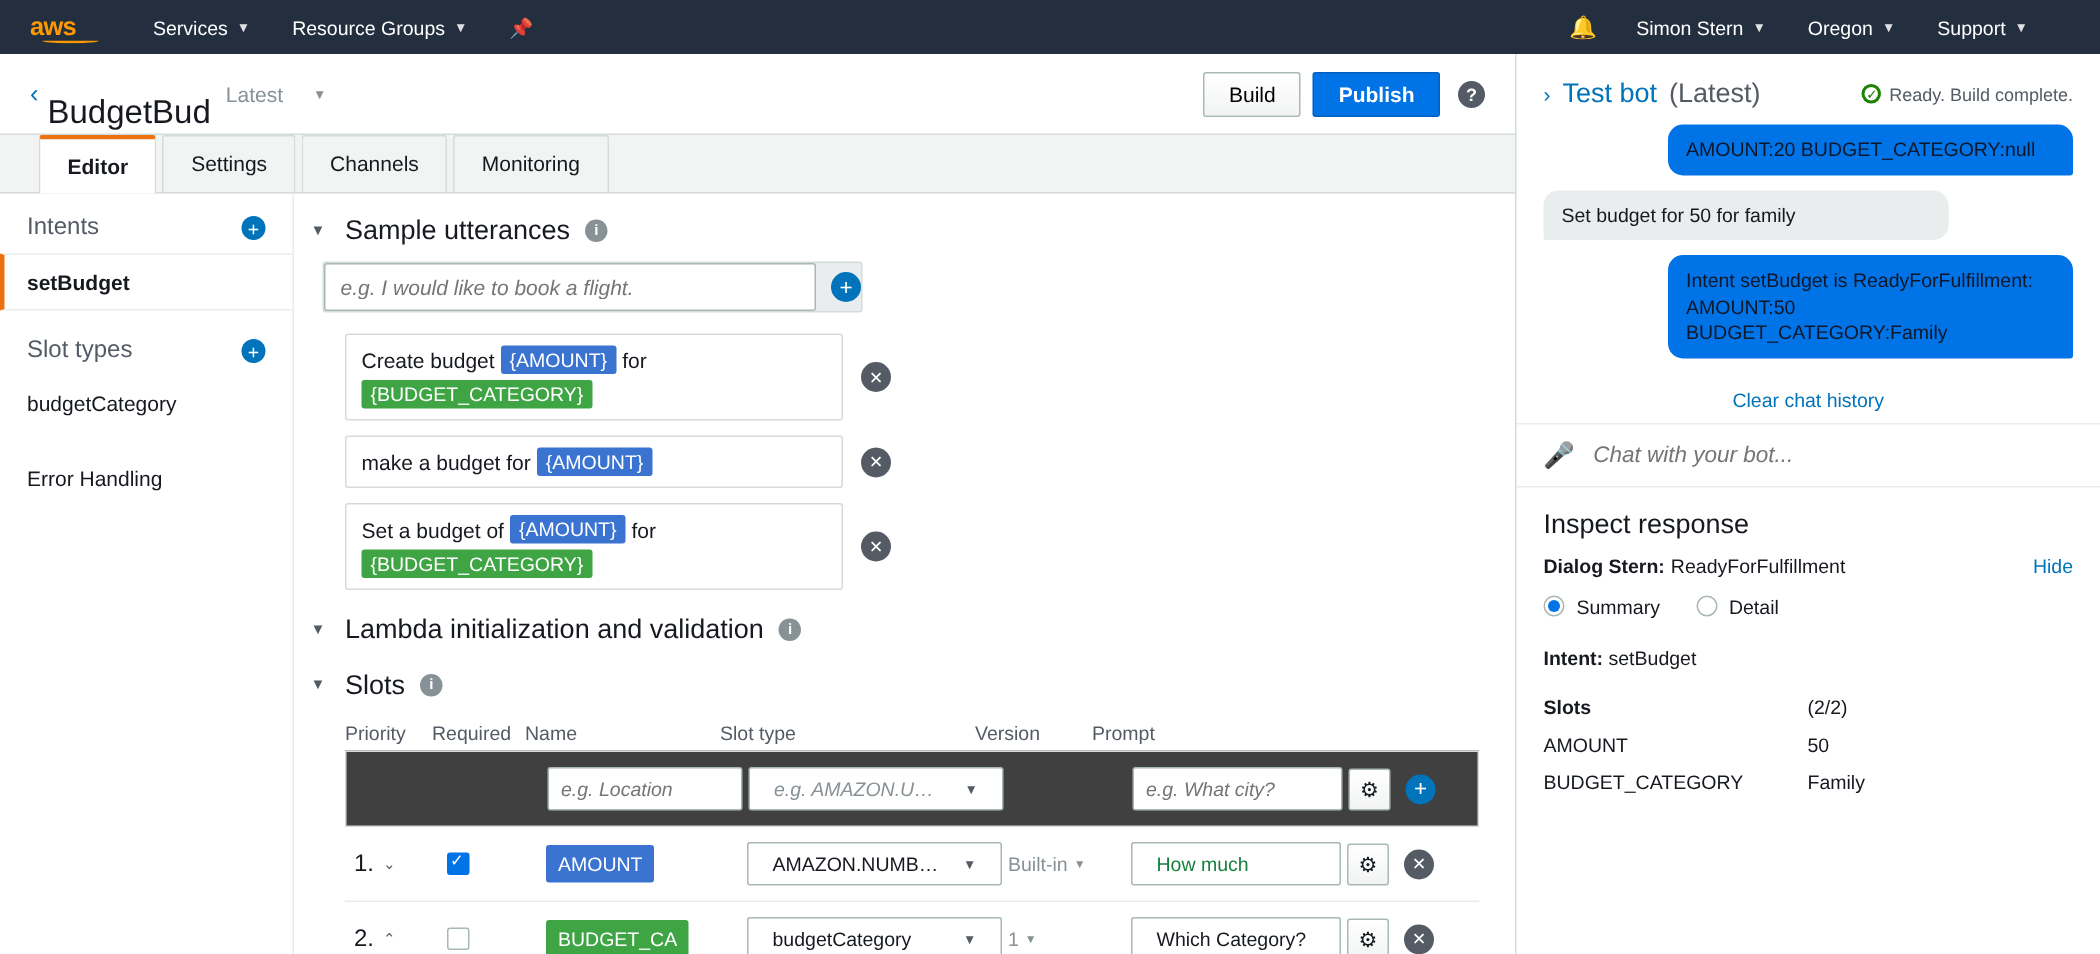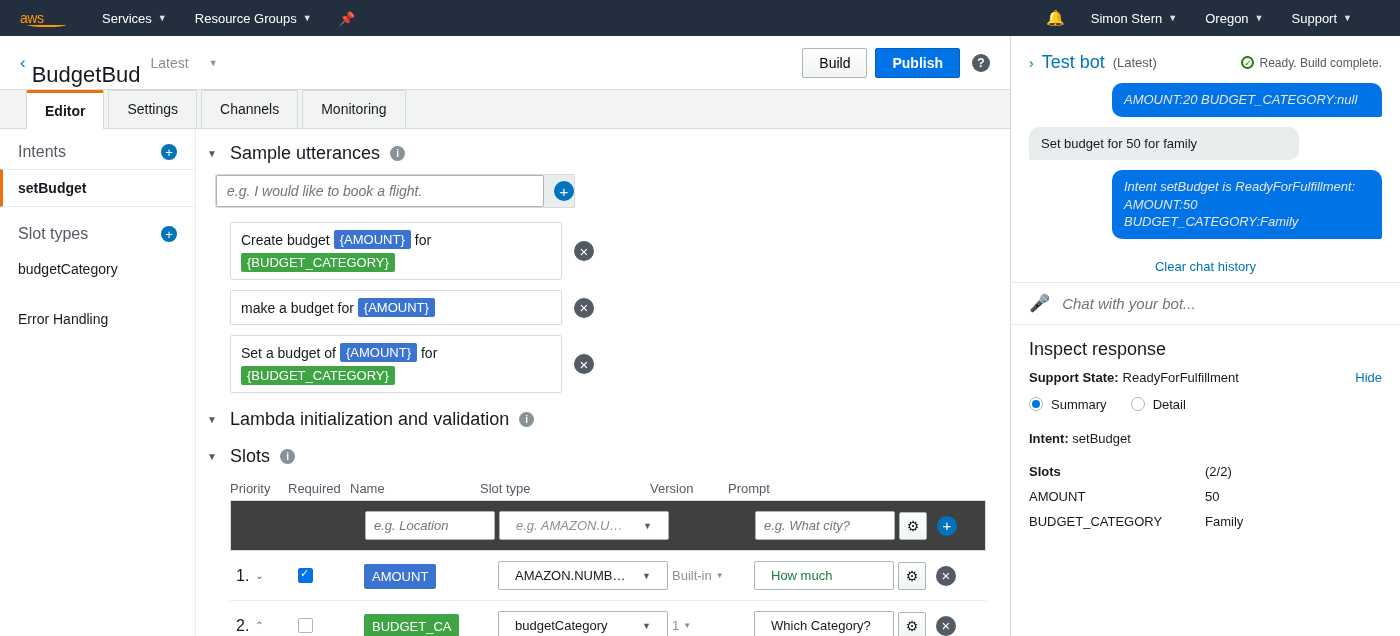--- a/index.html
+++ b/index.html
@@ -1,20 +1,20 @@
 <!DOCTYPE html>
 <html><head>
 <meta charset="utf-8">
 <style>
 * { box-sizing: border-box; margin: 0; padding: 0; font-family: "Amazon Ember", "Helvetica Neue", Arial, sans-serif; }
 body { width: 1400px; height: 636px; overflow: hidden; background: #f2f3f3; color: #16191f; }
 
 
 .topnav { background: #232f3e; height: 36px; display: flex; align-items: center; padding: 0 20px; color: #fff; font-size: 13px; }
-.topnav .logo { color: #ff9900; font-weight: 400; font-size: 14px; margin-right: 36px; letter-spacing: -0.5px; }
+.topnav .logo { color: #ff9900; font-weight: 700; font-size: 17px; margin-right: 36px; letter-spacing: -0.5px; }
 .topnav .logo .smile { display:block; height:4px; border-bottom:2px solid #ff9900; border-radius: 0 0 50% 50%; margin-top:-3px; width:38px; margin-left:8px;}
 .topnav .menuitem { display: flex; align-items: center; gap: 6px; margin-right: 28px; cursor: pointer; }
 .topnav .spacer { flex: 1; }
 .topnav .caret { font-size: 9px; opacity: .85; }
 .topnav .pin { font-size: 13px; opacity:.9;}
 .topnav .bell { font-size: 15px; margin-right: 26px;}
 
 
 .subhead { background: #fff; border-bottom: 1px solid #d5dbdb; height: 54px; display: flex; align-items: center; padding: 0 20px; }
 .subhead .back { color: #0073bb; font-size: 17px; margin-right: 6px; }
@@ -76,27 +76,27 @@
 .sel { border:1px solid #aab7b8; border-radius:2px; padding:6px 16px; font-size:13px; background:#fff; display:flex; align-items:center; justify-content:space-between;}
 .gear-btn { width:28px; height:28px; border:1px solid #aab7b8; border-radius:2px; display:flex; align-items:center; justify-content:center; font-size:14px; background:linear-gradient(#fff,#f2f3f3); cursor:pointer;}
 .slot-datarow { display:flex; align-items:center; padding:10px 6px; gap:4px; border-bottom:1px solid #eaeded;}
 .slot-datarow:last-child{border-bottom:none;}
 .slot-namechip { padding:5px 8px; border-radius:2px; color:#fff; font-size:13px;}
 
 
 .test-head { padding: 16px 18px 10px; display:flex; align-items:center; gap:8px;}
 .test-head .expand { color:#0073bb; font-size:14px;}
 .test-head .title { color:#0073bb; font-size:18px;}
-.test-head .suffix { color:#545b64; font-size:13px;}
+.test-head .suffix { color:#545b64; font-size:18px;}
 .ready { margin-left:auto; font-size:12px; color:#545b64; display:flex; align-items:center; gap:5px;}
 .ready .ok { width:13px; height:13px; border:2px solid #1d8102; border-radius:50%; display:flex; align-items:center; justify-content:center; color:#1d8102; font-size:9px;}
 
 .chatarea { padding: 0 18px 6px; }
 .bubble { border-radius:10px; padding:8px 12px; font-size:13px; margin-bottom:10px; max-width: 270px; line-height:1.35;}
-.bubble.bot { background:#0073e6; color:#e5e5e5; margin-left:auto; border-bottom-right-radius:2px;font-style:italic;}
+.bubble.bot { background:#0073e6; color:#0f172a; margin-left:auto; border-bottom-right-radius:2px;}
 .bubble.user { background:#eaeded; color:#16191f; margin-right:auto; border-bottom-left-radius:2px;}
 .clear-link { text-align:center; color:#0073bb; font-size:13px; cursor:pointer; padding:4px 0 8px;}
 
 .chat-input-row { display:flex; align-items:center; gap:12px; padding:10px 18px; border-top:1px solid #eaeded; border-bottom:1px solid #eaeded;}
 .mic { font-size:17px; color:#545b64;}
 .chat-input { flex:1; border:none; font-size:15px; font-style:italic; color:#879196; outline:none;}
 
 .inspect { padding: 14px 18px; font-size:13px;}
 .inspect h3 { font-size:18px; font-weight:400; margin-bottom:10px;}
 .inspect-row { display:flex; align-items:center; margin-bottom:12px;}
@@ -326,21 +326,21 @@
         <div class="bubble bot">Intent setBudget is ReadyForFulfillment: AMOUNT:50 BUDGET_CATEGORY:Family</div>
       </div>
     <div class="clear-link">Clear chat history</div>
     <div class="chat-input-row">
       <span class="mic">🎤</span>
       <input class="chat-input" placeholder="Chat with your bot..." style="">
     </div>
     <div class="inspect">
       <h3>Inspect response</h3>
       <div class="inspect-row">
-        <span class="lbl">Support State:</span>
+        <span class="lbl">Dialog Stern:</span>
         <span>ReadyForFulfillment</span>
         <span class="hide-link">Hide</span>
       </div>
       <div class="radio-row">
         <label style="display:flex;align-items:center;">
             <span class="radio on"></span>
             <span>Summary</span>
           </label>
         <label style="display:flex;align-items:center;">
             <span class="radio"></span>

